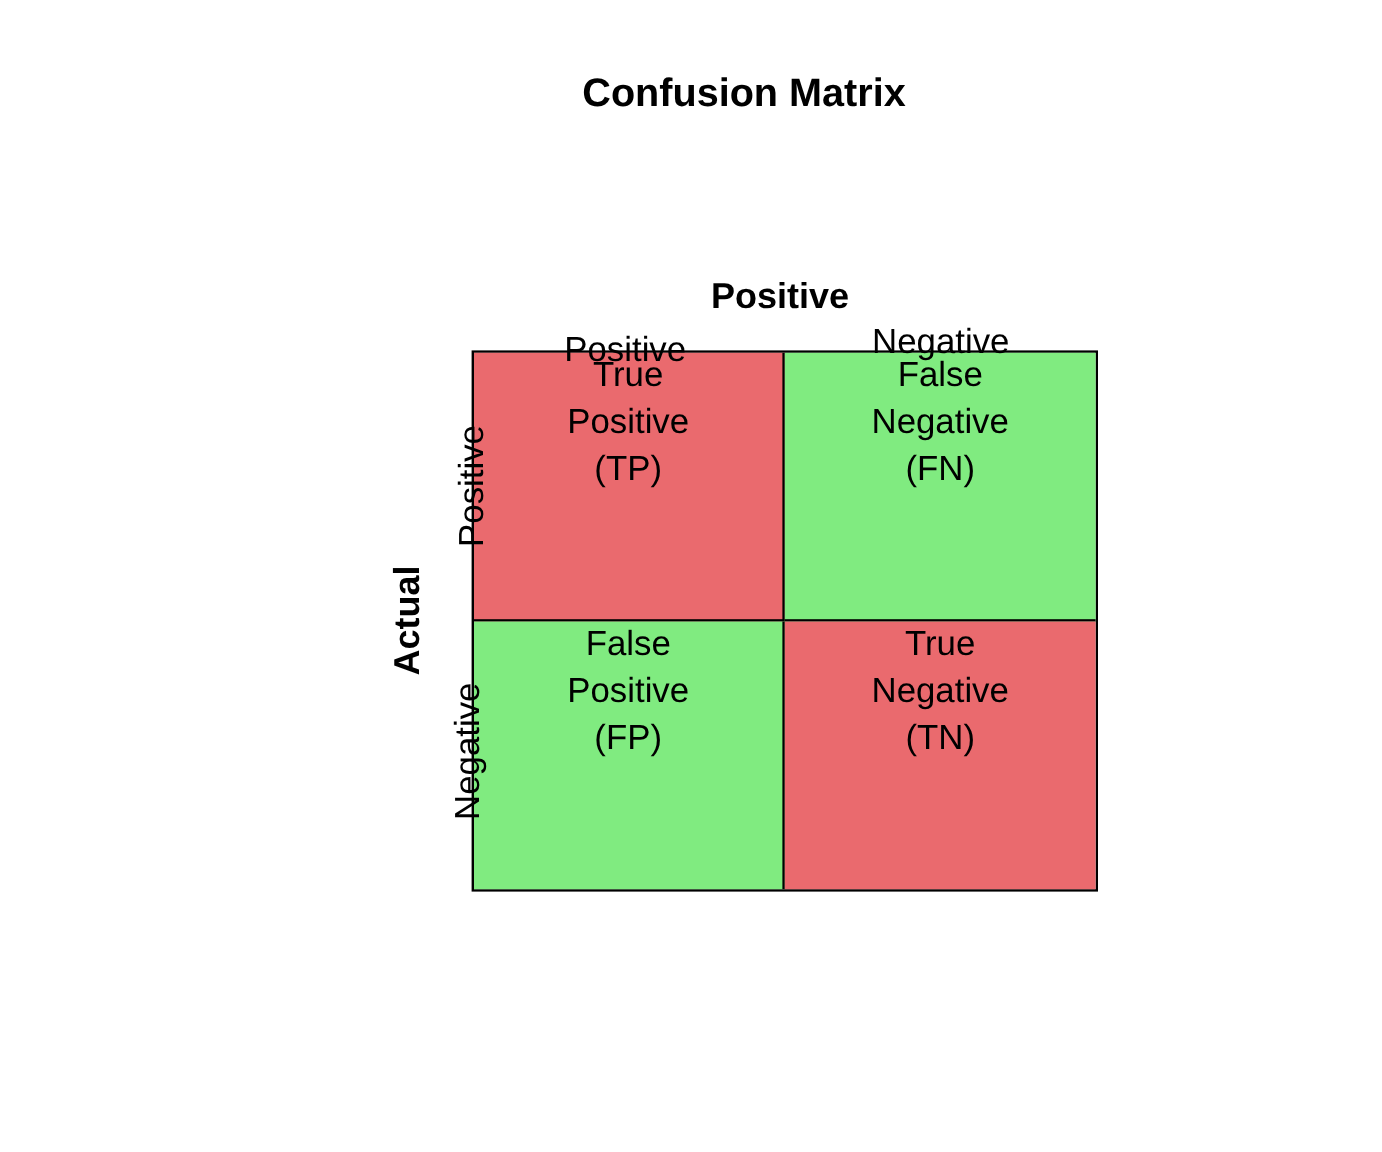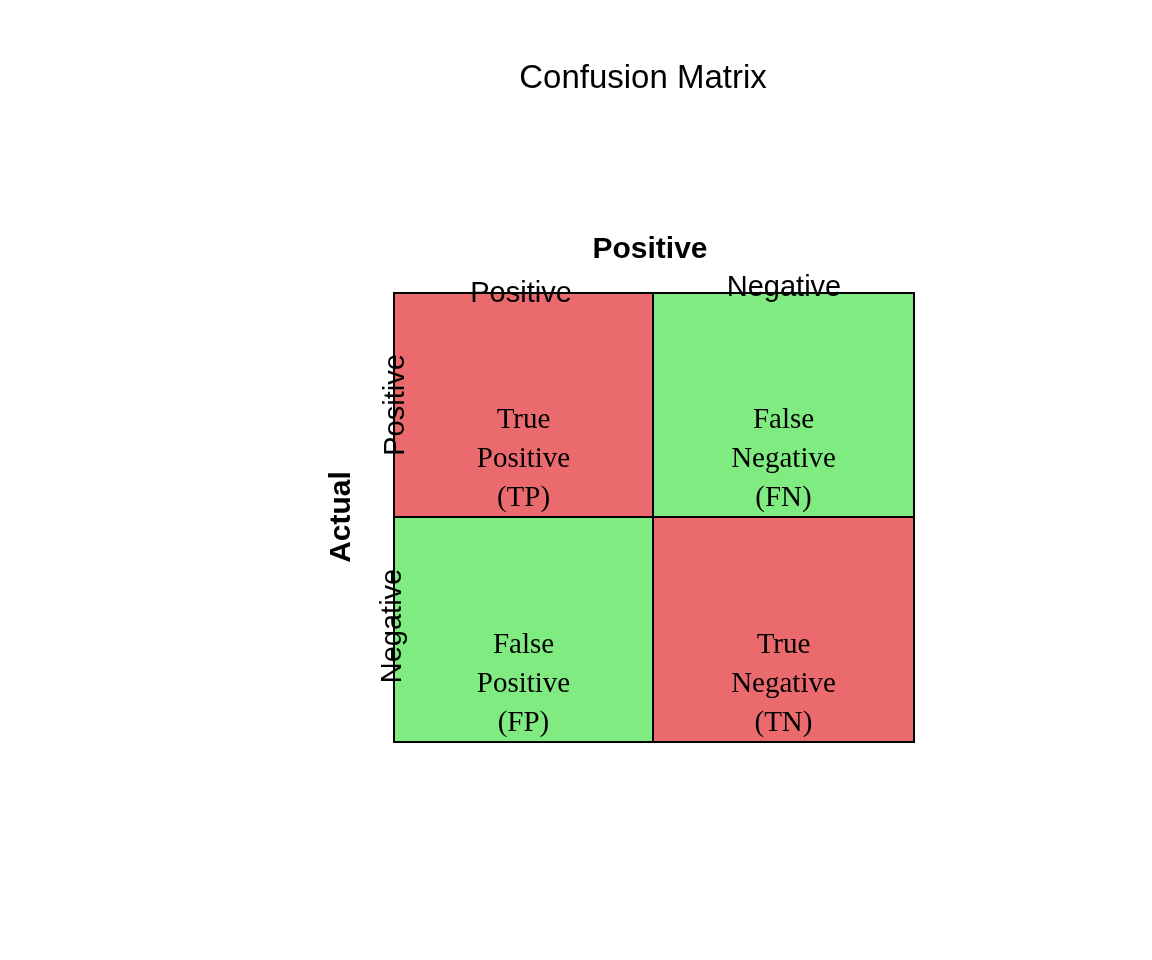--- a/index.html
+++ b/index.html
@@ -8,39 +8,38 @@
     width: 1152px;
     height: 960px;
     background: #ffffff;
     font-family: "Liberation Sans", sans-serif;
     color: #000000;
     overflow: hidden;
   }
   .abs { position: absolute; white-space: nowrap; }
   .center { transform: translate(-50%, -50%); }
   .rot { transform: translate(-50%, -50%) rotate(-90deg); }
-  .title { font-size: 33px; font-weight: normal; margin-left: 23px; }
+  .title { font-size: 33px; font-weight: bold; }
   .axis-title { font-size: 30px; font-weight: bold; }
   .tick-label { font-size: 29px; font-weight: normal; }
   #matrix {
     position: absolute;
     left: 393px; top: 292px;
     width: 522px; height: 451px;
     box-sizing: border-box;
     border: 2px solid #000000;
     display: grid;
     grid-template-columns: 1fr 1fr;
     grid-template-rows: 1fr 1fr;
   }
   .cm-cell {
     box-sizing: border-box;
     display: flex;
-    align-items: flex-end;
+    align-items: flex-start;
     justify-content: center;
-    font-family: Liberation Serif, serif;
   }
   .cm-cell:nth-child(1), .cm-cell:nth-child(3) { border-right: 2px solid #000000; }
   .cm-cell:nth-child(1), .cm-cell:nth-child(2) { border-bottom: 2px solid #000000; }
   .cell-text {
     font-size: 29px;
     line-height: 39px;
     text-align: center;
     white-space: pre-line;
   }
 </style>

